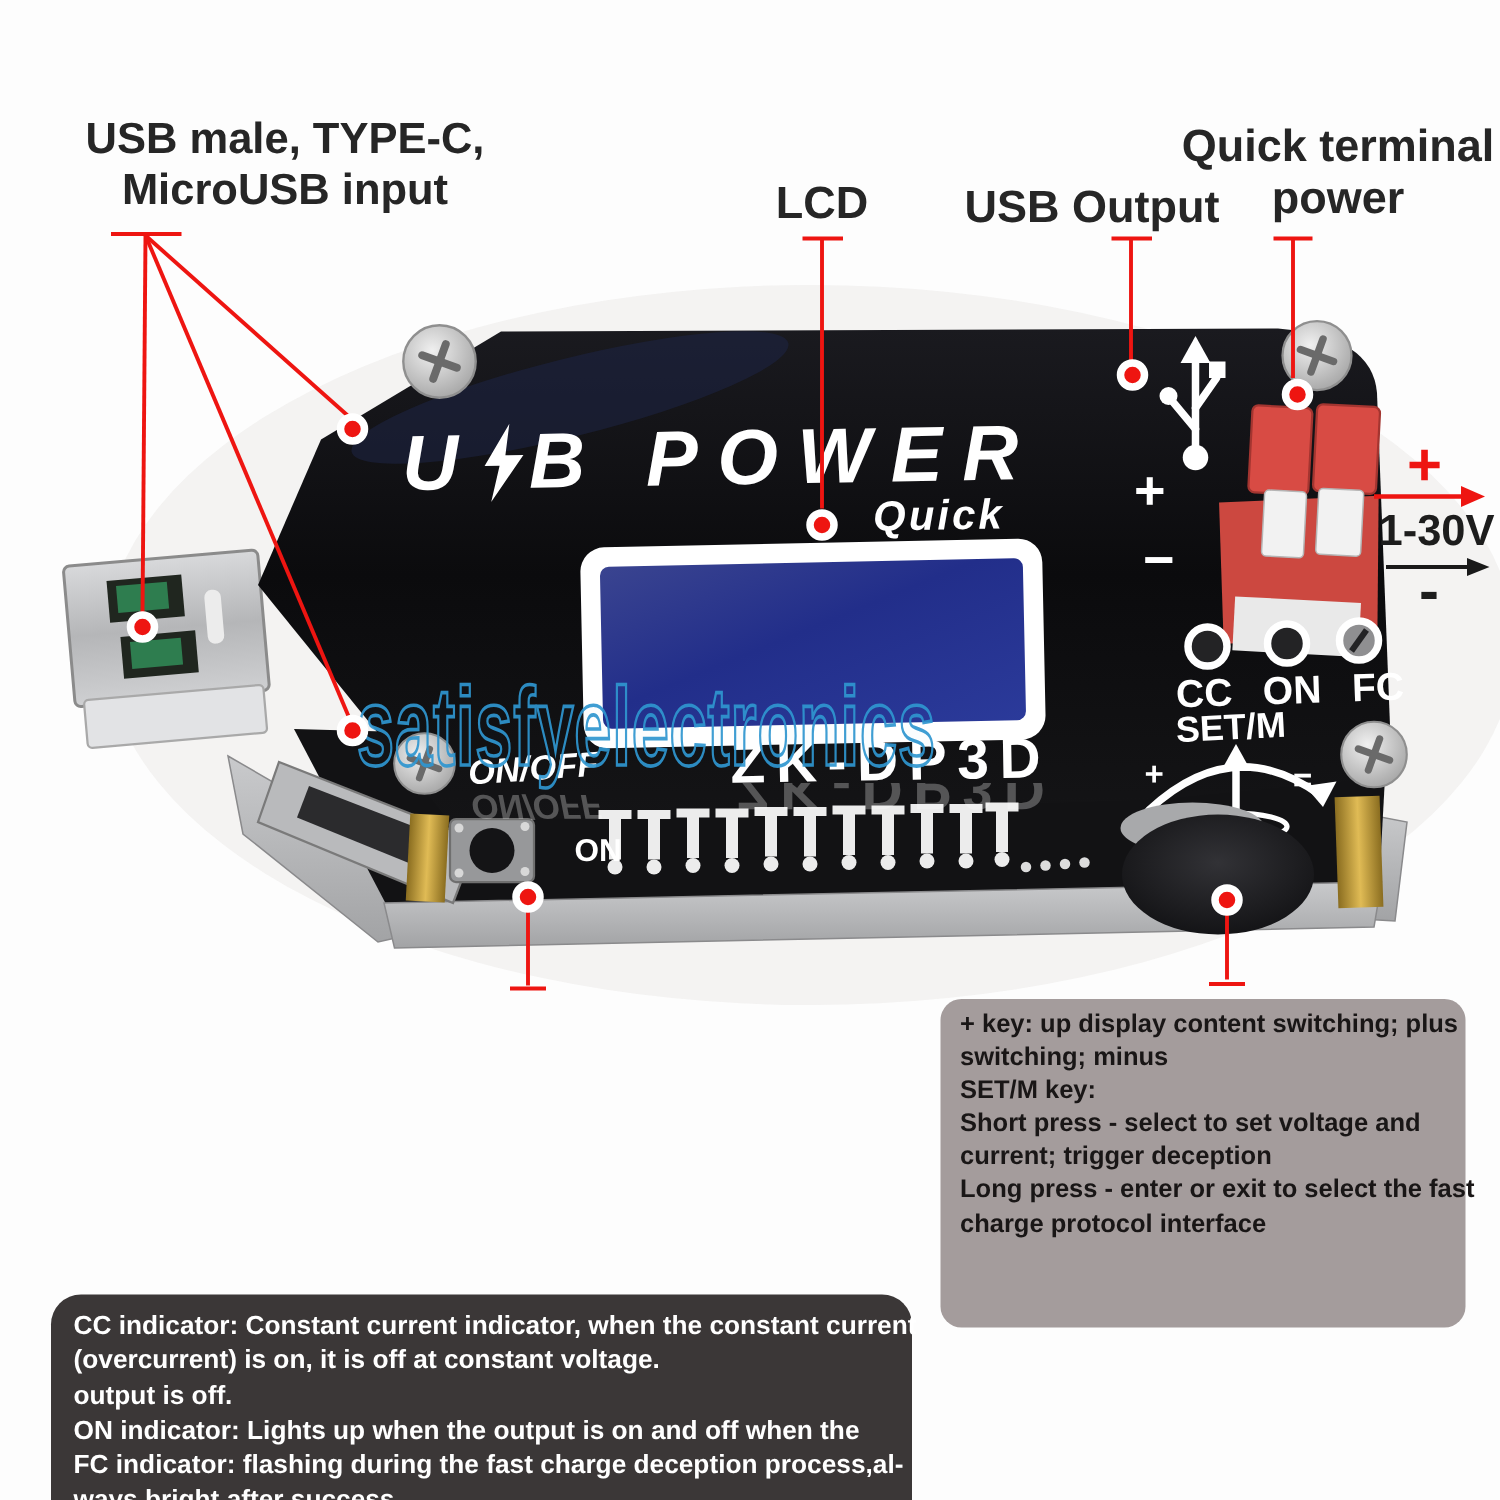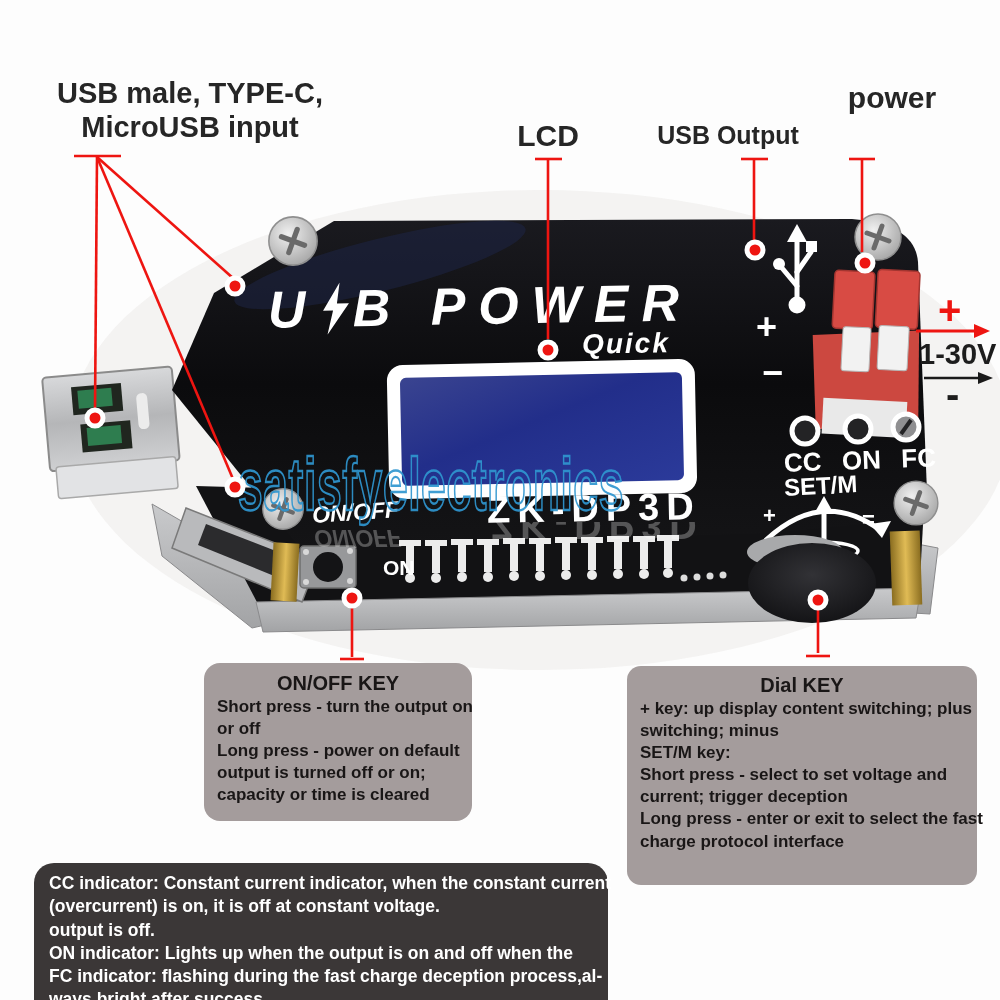--- a/index.html
+++ b/index.html
@@ -239,40 +239,32 @@
       <line x1="924" y1="378" x2="982" y2="378" stroke="#1a1a1a" stroke-width="2.6"></line>
       <polygon points="993,378 978,372 978,384" fill="#1a1a1a"></polygon>
     </g>
   </svg>
 
   <div class="abs lbl" style="left:30px;top:76px;width:320px;z-index:45;font-size:29px;">
     <div>USB male, TYPE-C,</div>
     <div>MicroUSB input</div>
   </div>
   <div class="abs lbl" style="left:498px;top:118px;width:100px;z-index:45;font-size:30px;">LCD</div>
-  <div class="abs lbl" style="left:638px;top:121px;width:180px;z-index:45;font-size:25px;">USB Output</div>
+  <div class="abs lbl" style="left:638px;top:121px;width:180px;z-index:45;font-size:30px;">USB Output</div>
   <div class="abs lbl" style="left:786px;top:80px;width:212px;z-index:45;font-size:30px;">
+    <div>Quick terminal</div>
     <div>power</div>
   </div>
 
   <div class="abs" style="left:938px;top:288px;z-index:45;color:#ee1511;font-weight:700;font-size:40px;">+</div>
   <div class="abs" style="left:919px;top:338px;z-index:45;color:#1d1d1d;font-weight:700;font-size:29px;">1-30V</div>
   <div class="abs" style="left:946px;top:372px;z-index:45;color:#1d1d1d;font-weight:700;font-size:40px;">-</div>
 
-  <div class="abs box" style="left:204px;top:663px;width:268px;height:158px;z-index:45;background:#a49c9c;padding:7px 13px;box-sizing:border-box;">
-    <div class="box-title">ON/OFF KEY</div>
-    <div class="box-line">Short press - turn the output on</div>
-    <div class="box-line">or off</div>
-    <div class="box-line">Long press - power on default</div>
-    <div class="box-line">output is turned off or on;</div>
-    <div class="box-line">capacity or time is cleared</div>
-  </div>
 
   <div class="abs box" style="left:627px;top:666px;width:350px;height:219px;z-index:45;background:#a49c9c;border-radius:14px;padding:6px 13px;box-sizing:border-box;">
-    <div class="box-title">Dial KEY</div>
     <div class="box-line">+ key: up display content switching; plus</div>
     <div class="box-line">switching; minus</div>
     <div class="box-line">SET/M key:</div>
     <div class="box-line">Short press - select to set voltage and</div>
     <div class="box-line">current; trigger deception</div>
     <div class="box-line">Long press - enter or exit to select the fast</div>
     <div class="box-line">charge protocol interface</div>
   </div>
 
   <div class="abs" style="left:34px;top:838px;width:574px;height:156px;z-index:45;background:#3b3737;border-radius:20px;padding:9px 15px;box-sizing:border-box;font-weight:700;margin-top:25px;">

